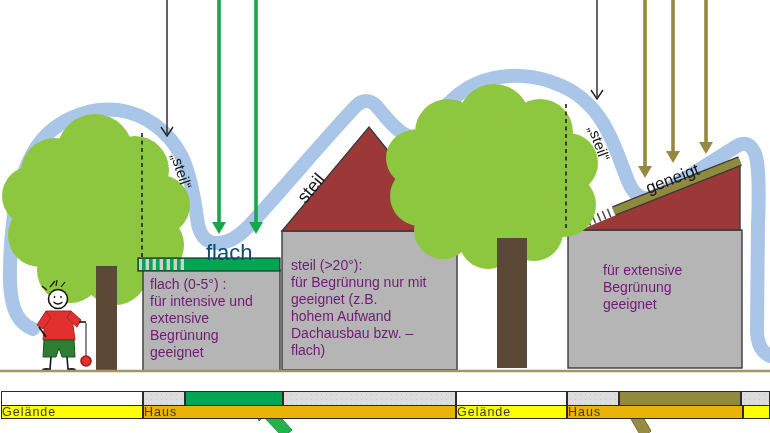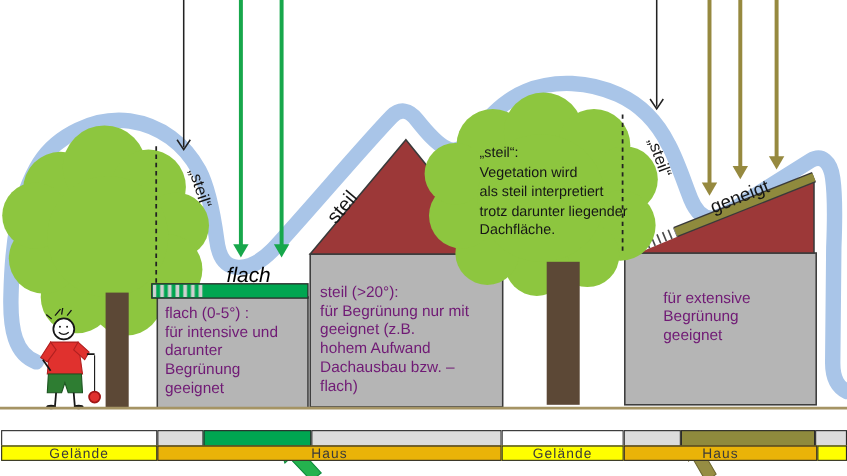--- a/index.html
+++ b/index.html
@@ -6,22 +6,22 @@
   .stage{
     position:relative;width:770px;height:433px;background:#ffffff;overflow:hidden;
     font-family:"Liberation Sans","DejaVu Sans",sans-serif;color:#111;
   }
   .stage svg{position:absolute;left:0;top:0;}
   .box-text{position:absolute;font-size:14px;line-height:17px;color:#701a75;white-space:nowrap;}
   .box-text span{display:block;}
   .callout-text{position:absolute;font-size:13px;line-height:17.5px;color:#161616;white-space:nowrap;}
   .callout-text span{display:block;}
   .rot{position:absolute;transform-origin:0 0;font-size:15px;color:#161616;white-space:nowrap;}
-  .roof-word{position:absolute;font-size:19px;color:#000000;white-space:nowrap;font-style:italic;}
-  .leg{position:absolute;box-sizing:border-box;border:1px solid #2b2b2b;display:flex;align-items:center;justify-content:center;}
+  .roof-word{position:absolute;font-size:22px;color:#0c4a6e;white-space:nowrap;}
+  .leg{position:absolute;box-sizing:border-box;border:1px solid #2b2b2b;display:flex;align-items:center;justify-content:flex-start;}
   .leg-label{font-size:12.5px;color:#3a3a3a;letter-spacing:1px;}
   .speck{background:#dcdcdc;
     background-image:radial-gradient(#c7c7c7 12%, transparent 13%);
     background-size:5px 5px;}
   .grayfill{background:#eab308;}
 </style>
 </head>
 <body>
 
 <div class="stage">
@@ -173,47 +173,40 @@
 
   <div class="roof-word" style="left:206px;top:240px;">flach</div>
   <div class="rot" style="left:184px;top:151px;transform:rotate(72deg);">„steil“</div>
   <div class="rot" style="left:293px;top:194px;font-size:18px;transform:rotate(-50deg);">steil</div>
   <div class="rot" style="left:601px;top:123px;transform:rotate(70deg);">„steil“</div>
   <div class="rot" style="left:643px;top:180px;font-size:17px;transform:rotate(-21deg);">geneigt</div>
 
   <div class="box-text" style="left:150px;top:276px;">
     <span>flach (0-5°) :</span>
     <span>für intensive und</span>
-    <span>darunter</span>
+    <span>extensive</span>
     <span>Begrünung</span>
     <span>geeignet</span>
   </div>
 
   <div class="box-text" style="left:291px;top:257px;">
     <span>steil (&gt;20°):</span>
     <span>für Begrünung nur mit</span>
     <span>geeignet (z.B.</span>
     <span>hohem Aufwand</span>
     <span>Dachausbau bzw. –</span>
     <span>flach)</span>
   </div>
 
   <div class="box-text" style="left:603px;top:262px;">
     <span>für extensive</span>
     <span>Begrünung</span>
     <span>geeignet</span>
   </div>
 
-  <div class="callout-text" style="left:436px;top:130px;">
-    <span>„steil“:</span>
-    <span>Vegetation wird</span>
-    <span>als steil interpretiert</span>
-    <span>trotz darunter liegender</span>
-    <span>Dachfläche.</span>
-  </div>
 
   <div>
 
     <div class="leg" style="left:1px;top:391px;width:142px;height:15px;background:#ffffff;"></div>
     <div class="leg speck" style="left:143px;top:391px;width:42px;height:15px;"></div>
     <div class="leg" style="left:185px;top:391px;width:98px;height:15px;background:#00a651;"></div>
     <div class="leg speck" style="left:283px;top:391px;width:173px;height:15px;"></div>
     <div class="leg" style="left:456px;top:391px;width:111px;height:15px;background:#ffffff;"></div>
     <div class="leg speck" style="left:567px;top:391px;width:52px;height:15px;"></div>
     <div class="leg" style="left:619px;top:391px;width:122px;height:15px;background:#8f8a3d;"></div>

